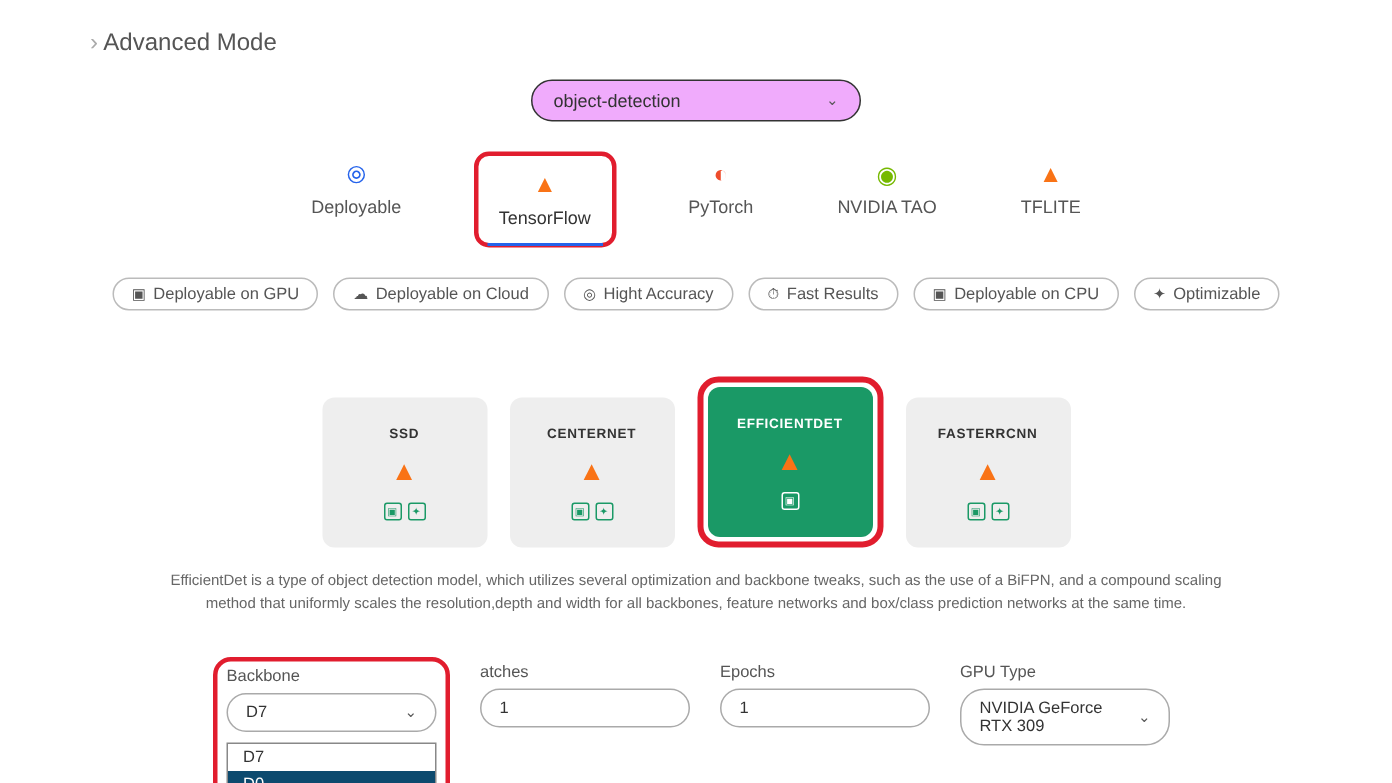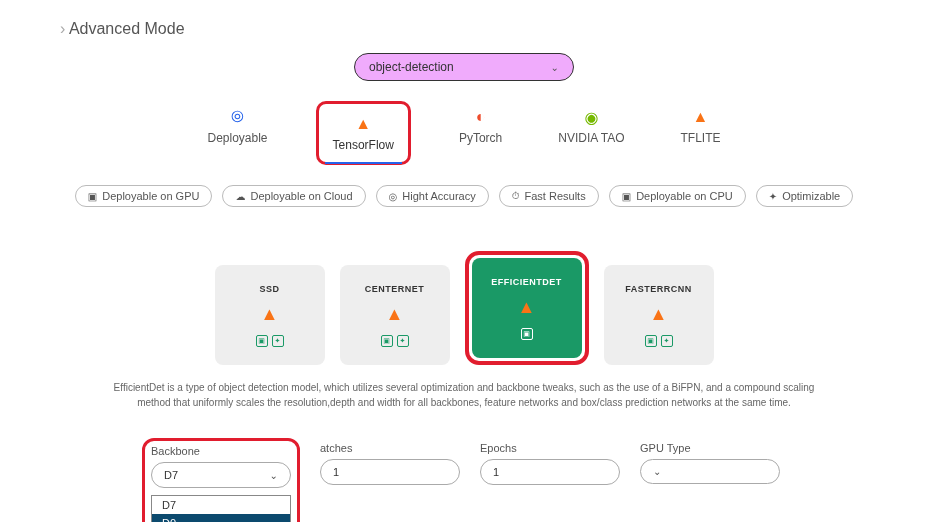--- a/index.html
+++ b/index.html
@@ -164,18 +164,19 @@
     </div>
     <div class="param">
       <span class="plabel">Epochs</span>
       <div class="pctrl">
           <span>1</span>
         </div>
     </div>
     <div class="param">
       <span class="plabel">GPU Type</span>
       <div class="pctrl">
+        <span>NVIDIA GeForce RTX 309</span>
         <span class="chev">⌄</span>
       </div>
     </div>
   </div>
 
 </div>
 
 </body></html>

